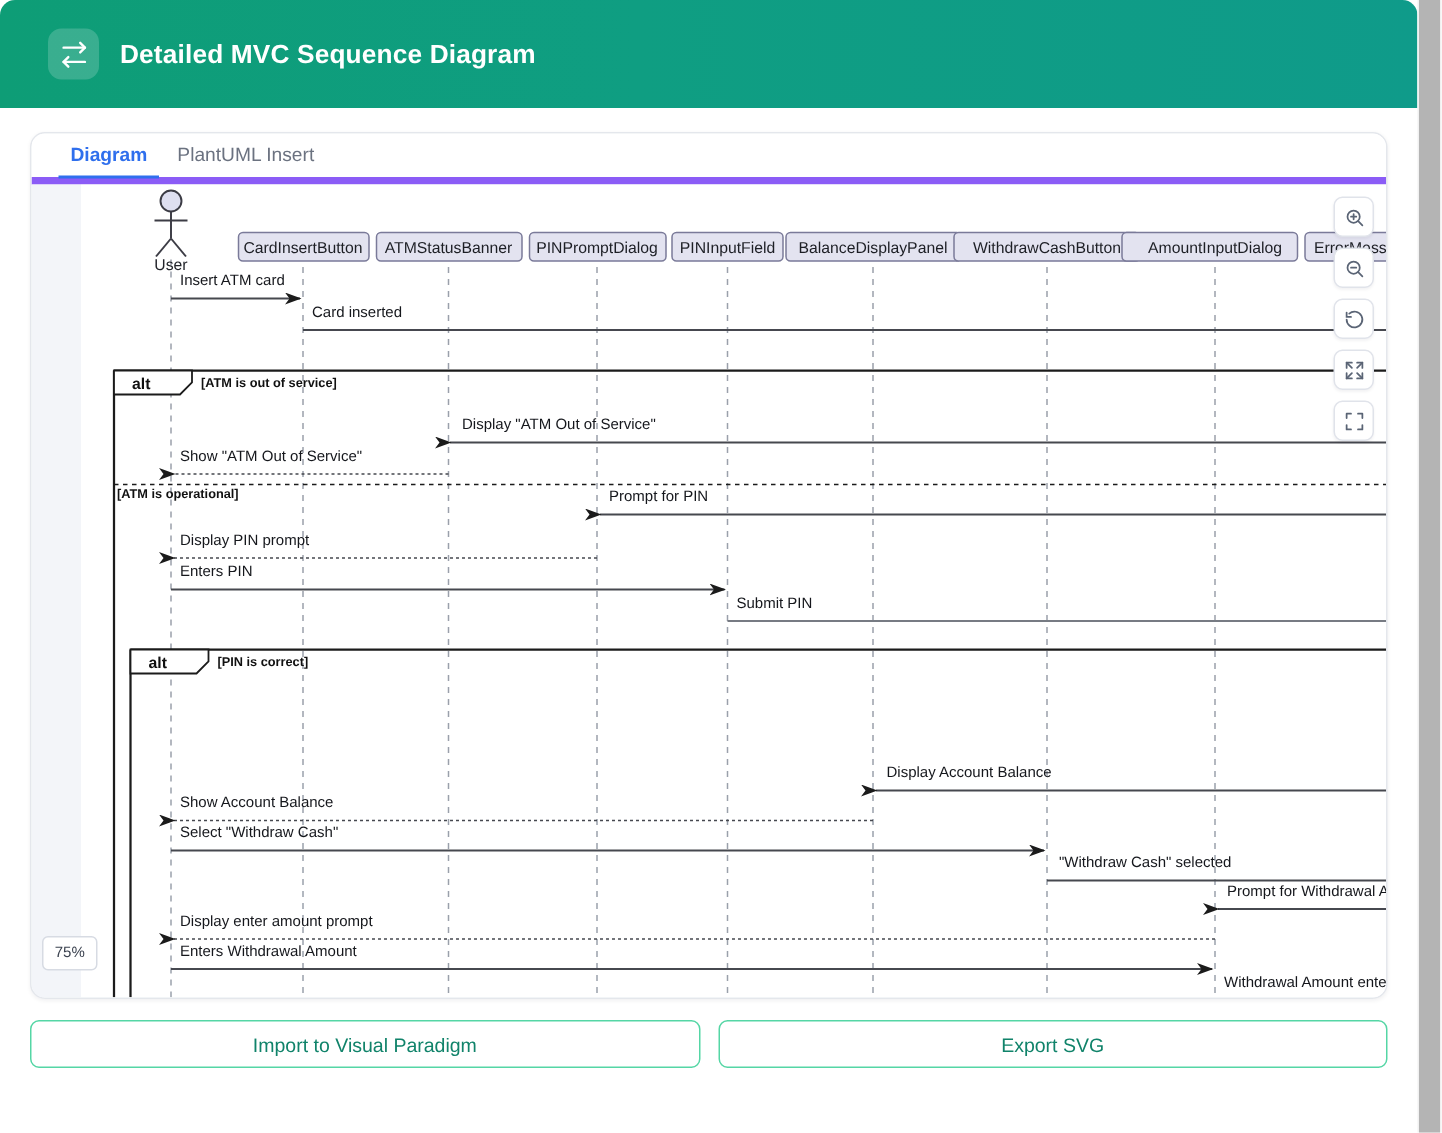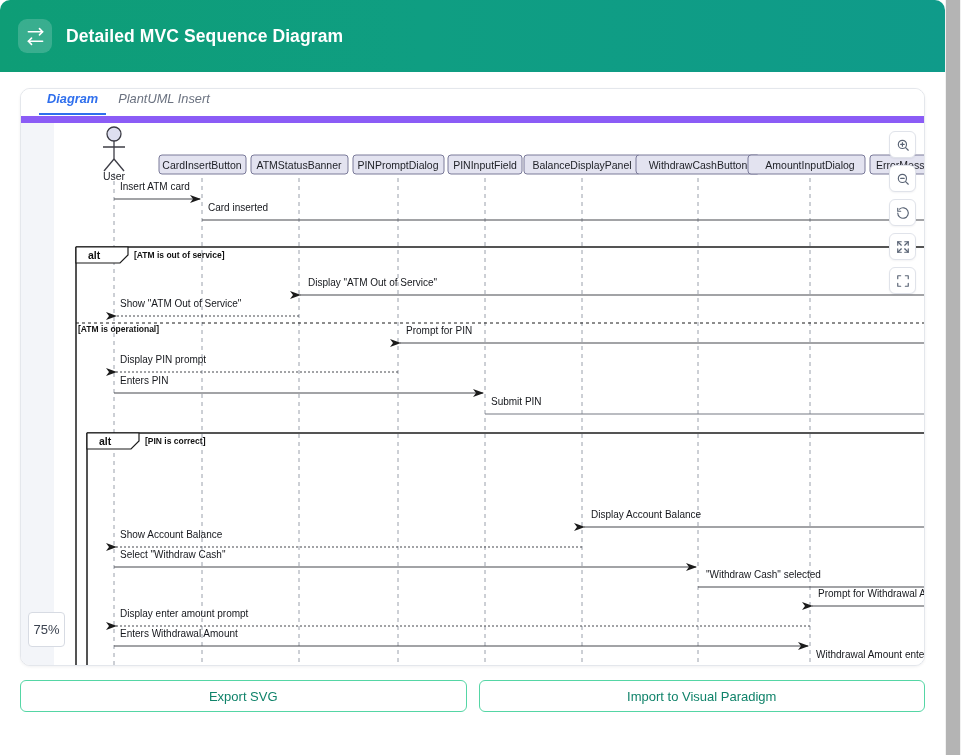--- a/index.html
+++ b/index.html
@@ -20,21 +20,21 @@
   
   .header {
     position: absolute;
     left: 0; top: 0;
     width: 945px; height: 72px;
     background: linear-gradient(90deg, #0e9d76 0%, #0f9e82 45%, #0f9b8a 100%);
     border-top-left-radius: 10px;
     border-top-right-radius: 10px;
     display: flex;
     align-items: center;
-    padding-left: 18px;
+    padding-left: 32px;
   }
   .header-icon {
     width: 34px; height: 34px;
     border-radius: 9px;
     background: rgba(255,255,255,0.18);
     display: flex; align-items: center; justify-content: center;
     color: #ffffff;
     flex: 0 0 auto;
   }
   .header-icon svg { display:block; }
@@ -59,26 +59,25 @@
     width: 905px; height: 578px;
     background: #ffffff;
     border: 1px solid #e4e7ec;
     border-radius: 10px;
     box-shadow: 0 1px 3px rgba(16,24,40,0.06);
     overflow: hidden;
   }
   .tabbar {
     position: relative;
     height: 34px;
-    border-bottom: 7px solid #8b5cf6;
+    border-bottom: 5px solid #8b5cf6;
     display: flex;
-    align-items: center;
+    align-items: flex-end;
     padding-left: 16px;
     background: #ffffff;
-    font-style: italic;
   }
   .tab {
     font-size: 12.8px;
     color: #6b7280;
     padding: 0 10px 8px 10px;
     cursor: pointer;
     position: relative;
   }
   .tab.active { color: #2f6fed; font-weight: bold; }
   .tab.active::after {
@@ -98,25 +97,25 @@
   }
   .diagram-canvas {
     position: absolute;
     left: 33px; top: 0px;
     width: 870px; height: 542px;
     background: #ffffff;
   }
   .zoombadge {
     position: absolute;
     left: 7px; bottom: 18px;
-    width: 37px; height: 35px;
+    width: 37px; height: 23px;
     background: #ffffff;
     border: 1px solid #d7dbe3;
     border-radius: 4px;
-    font-size: 13px;
+    font-size: 10px;
     color: #3c4350;
     display: flex; align-items: center; justify-content: center;
     z-index: 30;
   }
   
   .zoomctrls {
     position: absolute;
     right: 8px; top: 8px;
     display: flex; flex-direction: column;
     gap: 7px;
@@ -368,21 +367,21 @@
               <polyline points="16 3 21 3 21 8"></polyline>
             <polyline points="8 21 3 21 3 16"></polyline>
               <polyline points="16 21 21 21 21 16"></polyline>
           </svg>
         </div>
       </div>
     </div>
   </div>
 
   <div class="footer">
+    <div class="fbtn">Import to Visual Paradigm</div>
     <div class="fbtn">Export SVG</div>
-    <div class="fbtn">Import to Visual Paradigm</div>
   </div>
 
 </div>
 
 <div class="scrollbar">
   <div class="scrollthumb"></div>
 </div>
 
 </body></html>

